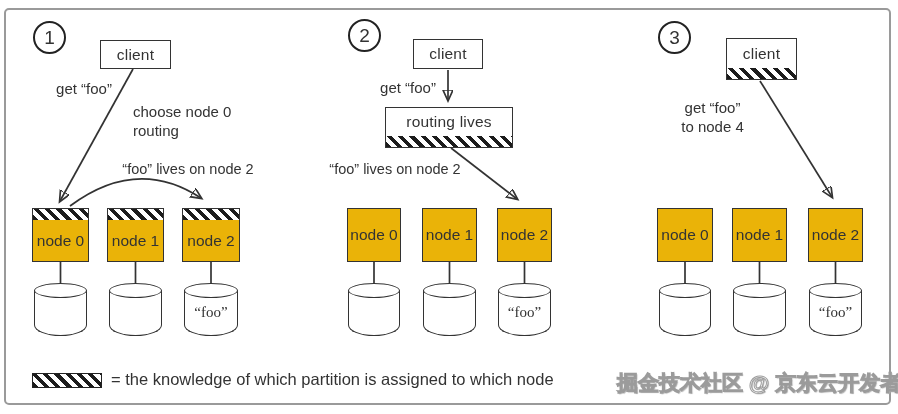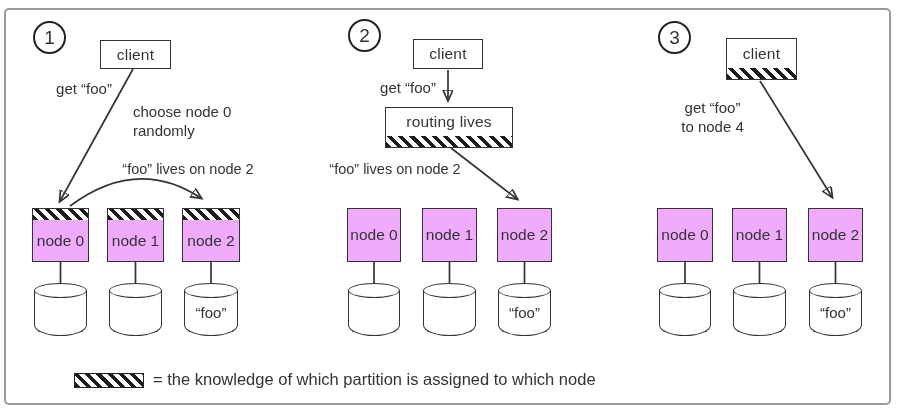--- a/index.html
+++ b/index.html
@@ -32,43 +32,43 @@
     display:flex;flex-direction:column;
   }
   .box .lbl{
     flex:1;display:flex;align-items:center;justify-content:center;
     font-size:15.5px;letter-spacing:.2px;
   }
   .hatch{
     background:repeating-linear-gradient(45deg,var(--hatch-dark) 0 3.6px,#ffffff 3.6px 8px);
   }
   .hatch-strip{height:11px;width:100%;}
-  .node-box{position:absolute;border:1.8px solid var(--ink);background:#f0abfc;display:flex;flex-direction:column;}
+  .node-box{position:absolute;border:1.8px solid var(--ink);background:#eab308;display:flex;flex-direction:column;}
   .node-box .lbl{flex:1;display:flex;align-items:center;justify-content:center;font-size:15.5px;}
 
   .freetext{position:absolute;font-size:15px;line-height:19px;white-space:nowrap;}
   .t-right{text-align:center;}
   .t-center{text-align:center;}
 
-  .cyl{position:absolute;}
+  .cyl{position:absolute;font-family:Liberation Serif, serif;}
   .cyl .top{
     position:absolute;left:0;right:0;top:0;height:15px;
     border:1.7px solid var(--ink);border-radius:50%;background:#fff;z-index:2;
   }
   .cyl .body{
     position:absolute;left:0;right:0;top:7px;bottom:0;
     border:1.7px solid var(--ink);border-top:none;
     border-radius:0 0 50% 50% / 0 0 11px 11px;background:#fff;z-index:1;
   }
   .cyl .val{
     position:absolute;left:0;right:0;top:21px;z-index:3;
     text-align:center;font-size:15px;
   }
 
-  .legend{position:absolute;left:32px;top:366px;display:flex;align-items:center;margin-left:42px;}
+  .legend{position:absolute;left:32px;top:366px;display:flex;align-items:center;}
   .legend .swatch{
     width:70px;height:15px;margin-top:6px;
     border:1px solid #222;
     background:repeating-linear-gradient(45deg,var(--hatch-dark) 0 3.6px,#ffffff 3.6px 8px);
   }
   .legend .txt{margin-left:9px;font-size:16.5px;margin-top:4px;white-space:nowrap;}
 
   .watermark{
     position:absolute;left:617px;top:369px;width:270px;
     font-size:21px;font-weight:700;white-space:nowrap;
@@ -110,21 +110,21 @@
 
   <div class="circle-num" style="left:33px;top:21px;">
     <span>1</span>
   </div>
   <div class="box" style="left:100px;top:40px;width:71px;height:29px;">
     <div class="lbl">client</div>
   </div>
   <div class="freetext t-right" style="left:50px;top:79px;width:68px;">get “foo”</div>
   <div class="freetext" style="left:133px;top:62px;margin-top:40px;">
     <div>choose node 0</div>
-    <div>randomly</div>
+    <div>routing</div>
   </div>
   <div class="freetext t-center" style="left:113px;top:160px;width:150px;font-size:14.5px;">“foo” lives on node 2</div>
 
   <div class="node-box" style="left:32px;top:208px;width:57px;height:54px;">
     <div class="hatch hatch-strip"></div>
     <div class="lbl">node 0</div>
   </div>
   <div class="node-box" style="left:107px;top:208px;width:57px;height:54px;">
     <div class="hatch hatch-strip"></div>
     <div class="lbl">node 1</div>
@@ -218,13 +218,14 @@
   <div class="cyl" style="left:809px;top:283px;width:53px;height:53px;">
     <div class="top"></div>
       <div class="body"></div>
     <div class="val">“foo”</div>
   </div>
 
   <div class="legend">
     <div class="swatch"></div>
     <div class="txt">= the knowledge of which partition is assigned to which node</div>
   </div>
+  <div class="watermark">掘金技术社区 @ 京东云开发者</div>
 </div>
 
 </body></html>

